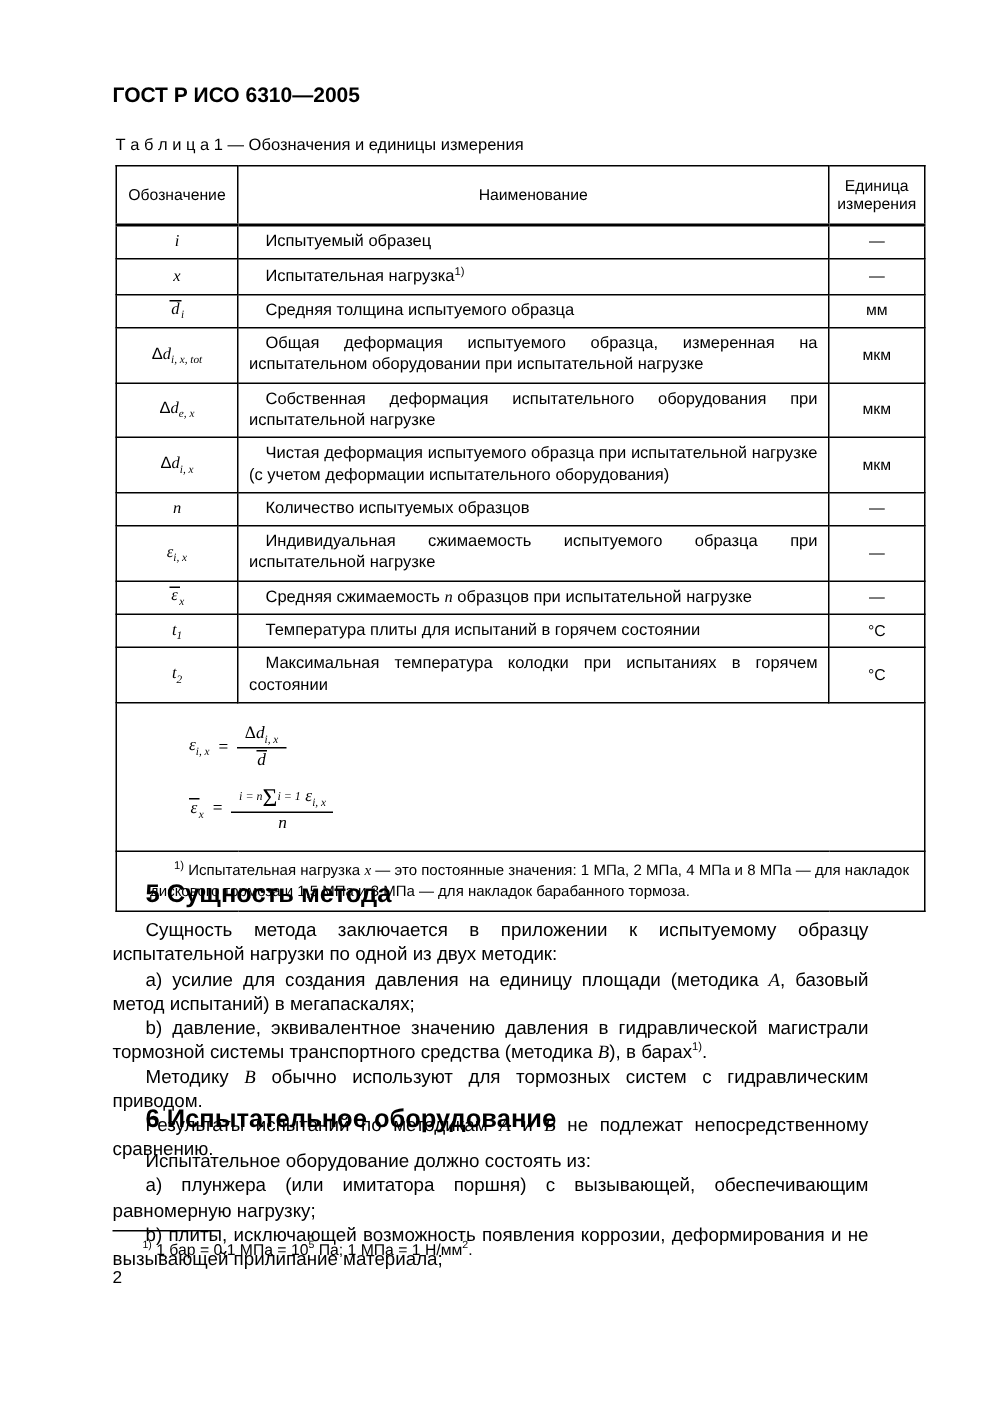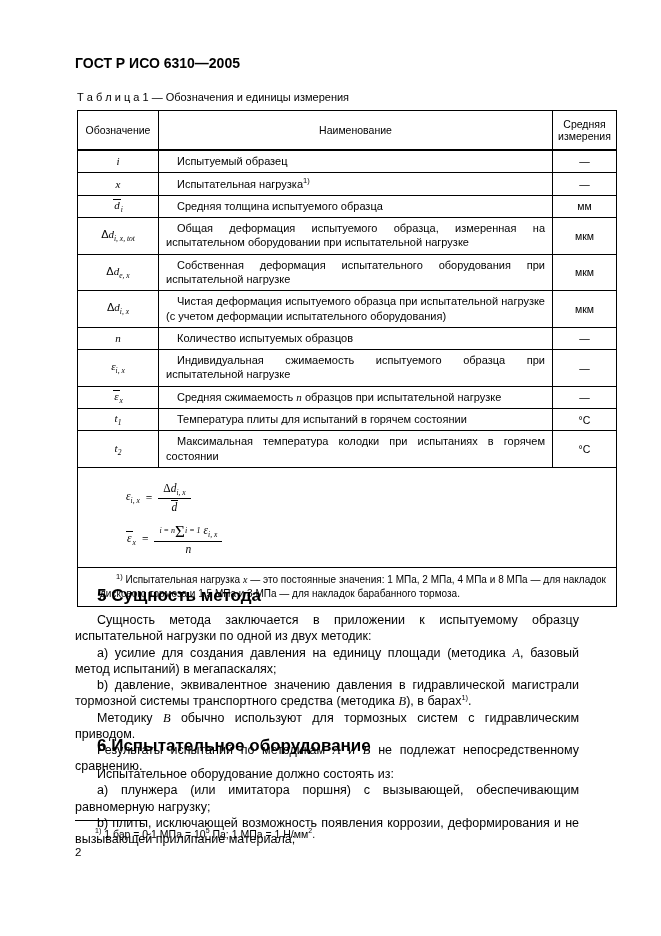--- a/index.html
+++ b/index.html
@@ -63,21 +63,21 @@
 <table class="sym">
   <colgroup>
       <col style="width:81px">
       <col style="width:394px">
       <col style="width:64px">
     </colgroup>
   <thead>
     <tr>
       <th>Обозначение</th>
       <th>Наименование</th>
-      <th>Средняя измерения</th>
+      <th>Единица измерения</th>
     </tr>
   </thead>
   <tbody id="sym-rows">
       <tr>
         <td class="c-sym"><i class="v">i</i></td>
         <td class="c-name"><span>Испытуемый образец</span></td>
         <td class="c-unit">—</td>
       </tr>
       <tr>
         <td class="c-sym"><i class="v">x</i></td>

